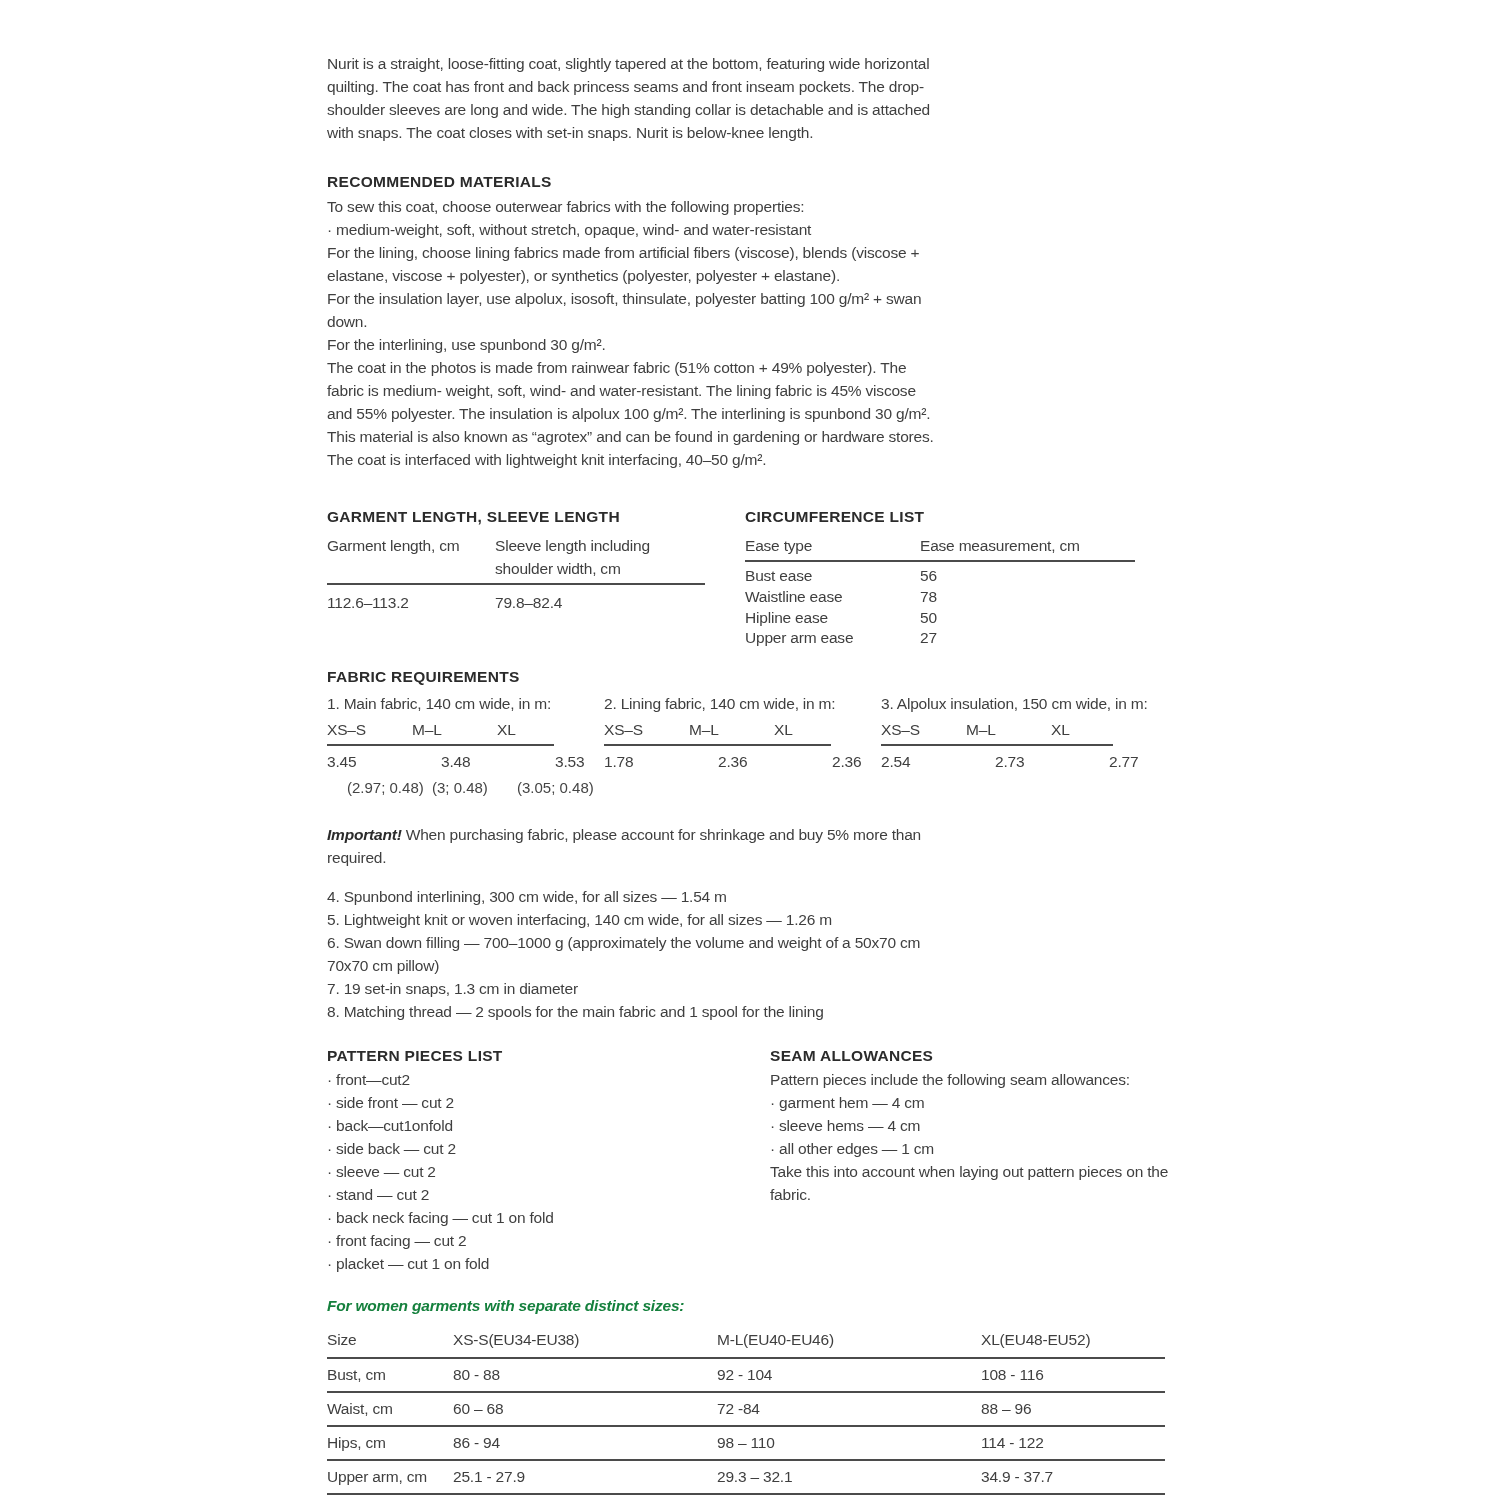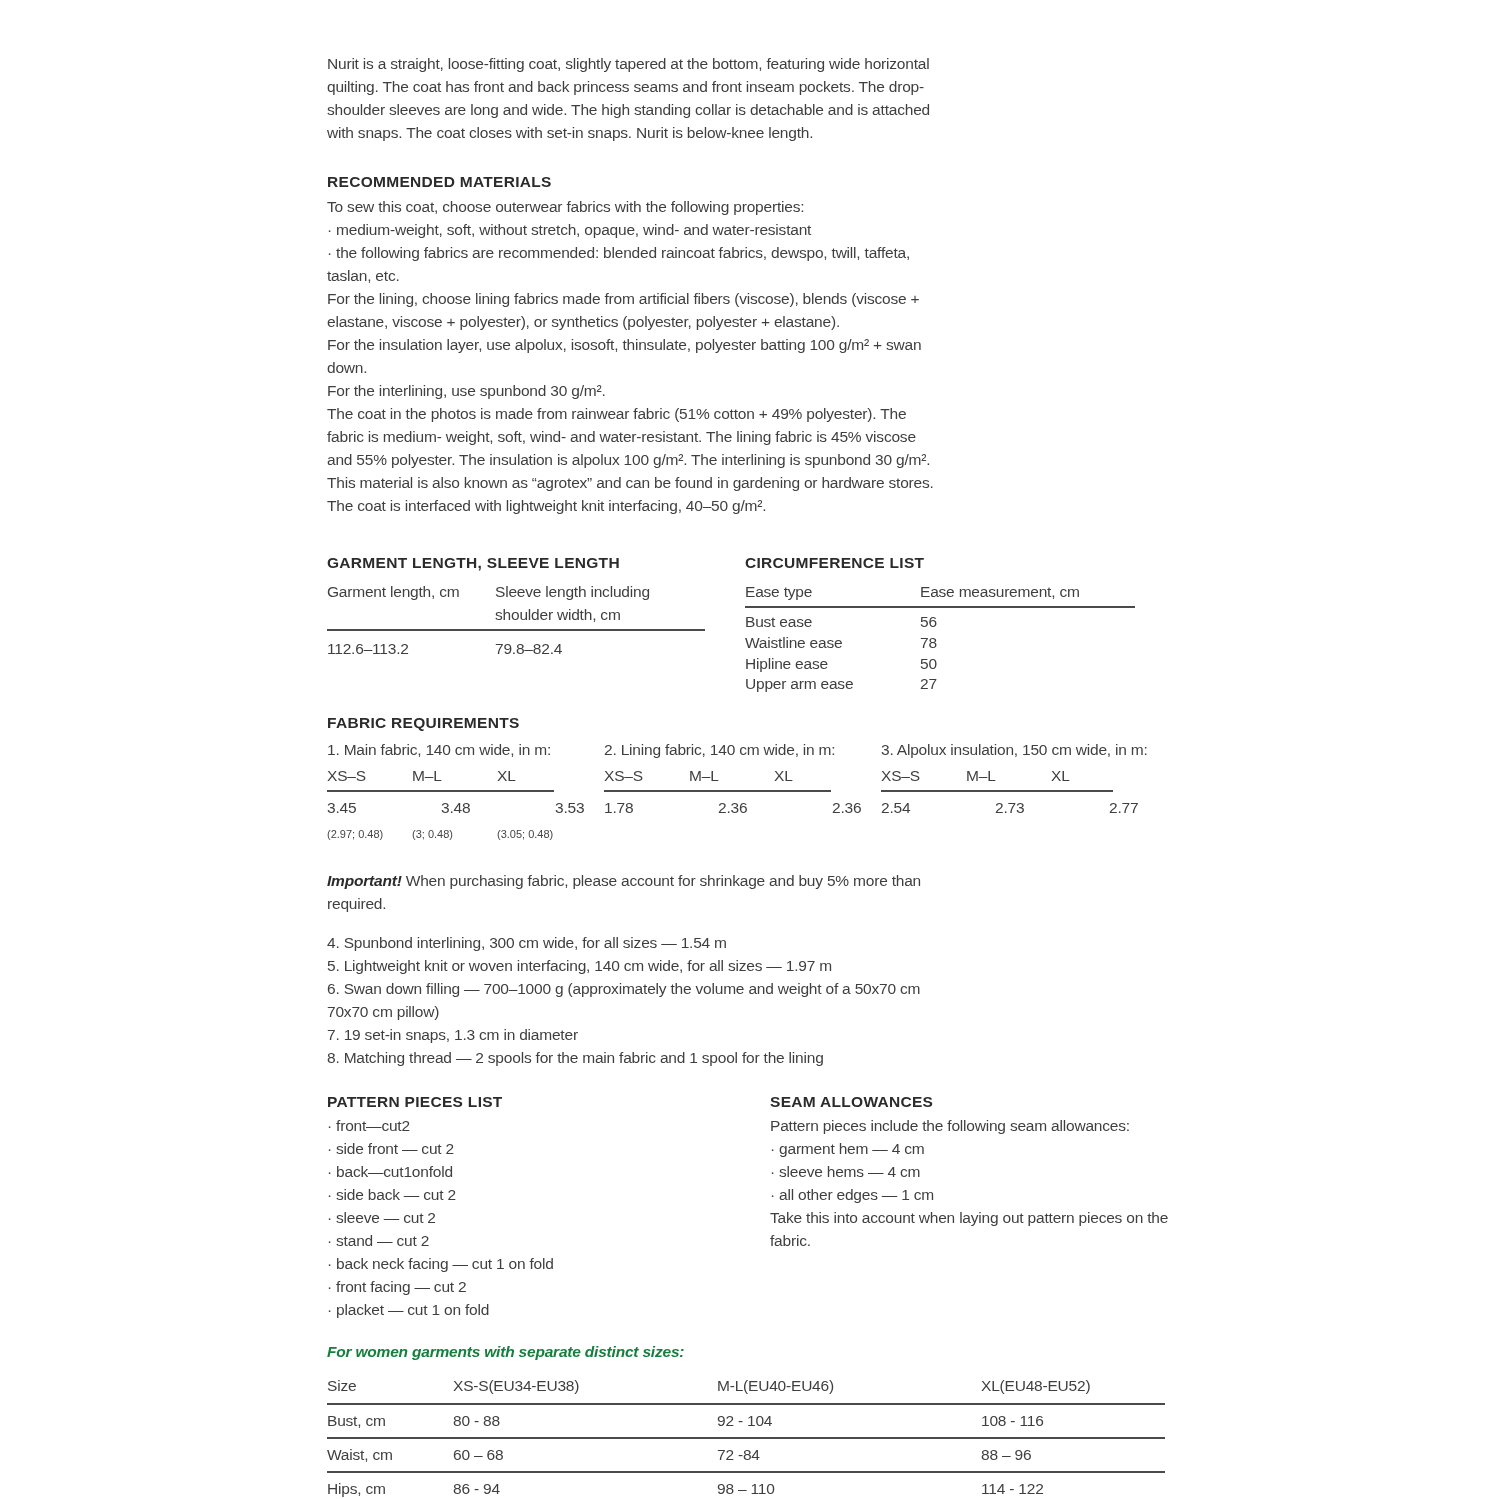--- a/index.html
+++ b/index.html
@@ -39,21 +39,21 @@
   .fabric { margin-bottom:28px; }
   .fab-groups { display:flex; margin-top:4px; }
   .fab-group { width:277px; flex:none; }
   .fab-group.g3 { width:290px; }
   .fab-title { white-space:nowrap; margin-bottom:3px; }
   .fab-cols { display:flex; }
   .fab-cell { width:85px; flex:none; }
   .fab-rule { width:227px; }
   .g3 .fab-rule { width:232px; }
   .fab-vals { display:flex; margin-top:2px;gap:29px; }
-  .fab-notes { display:flex; font-size:11px; letter-spacing:0; line-height:14px; margin-top:8px; color:#454545; }
+  .fab-notes { display:flex; font-size:15px; letter-spacing:0; line-height:14px; margin-top:8px; color:#454545;margin-left:20px; }
   .important { margin-bottom:16px; }
   .bi { font-weight:bold; font-style:italic; color:#2b2b2b; }
   .notions { margin-bottom:21px; }
   .two-col { display:flex; margin-bottom:19px; }
   .pieces-col { width:443px; flex:none; }
   .seam-col { width:400px; flex:none; }
   .seam-col .sec-title, .pieces-col .sec-title { margin-bottom:1px; }
   .size-caption { font-weight:bold; font-style:italic; color:#15803d; margin-bottom:9px; }
   .size-table { width:838px; }
   .size-row { display:grid; grid-template-columns:126px 264px 264px 1fr; align-items:end; padding:2px 0 3px; }
@@ -65,21 +65,20 @@
 <body>
 
 <div class="page">
 
   <p class="intro">Nurit is a straight, loose-fitting coat, slightly tapered at the bottom, featuring wide horizontal quilting. The coat has front and back princess seams and front inseam pockets. The drop-shoulder sleeves are long and wide. The high standing collar is detachable and is attached with snaps. The coat closes with set-in snaps. Nurit is below-knee length.</p>
 
   <div class="materials">
     <div class="sec-title">RECOMMENDED MATERIALS</div>
     <p>To sew this coat, choose outerwear fabrics with the following properties:</p>
     <p>· medium-weight, soft, without stretch, opaque, wind- and water-resistant</p>
-    <p>· the following fabrics are recommended: blended raincoat fabrics, dewspo, twill, taffeta, taslan, etc.</p>
     <p>For the lining, choose lining fabrics made from artificial fibers (viscose), blends (viscose + elastane, viscose + polyester), or synthetics (polyester, polyester + elastane).</p>
     <p>For the insulation layer, use alpolux, isosoft, thinsulate, polyester batting 100 g/m² + swan down.</p>
     <p>For the interlining, use spunbond 30 g/m².</p>
     <p>The coat in the photos is made from rainwear fabric (51% cotton + 49% polyester). The fabric is medium- weight, soft, wind- and water-resistant. The lining fabric is 45% viscose and 55% polyester. The insulation is alpolux 100 g/m². The interlining is spunbond 30 g/m². This material is also known as “agrotex” and can be found in gardening or hardware stores. The coat is interfaced with lightweight knit interfacing, 40–50 g/m².</p>
   </div>
 
   <div class="tables-row">
     <div class="gl-block">
       <div class="sec-title">GARMENT LENGTH, SLEEVE LENGTH</div>
       <div class="gl-head">
@@ -168,21 +167,21 @@
           <div class="fab-cell">2.77</div>
         </div>
       </div>
     </div>
   </div>
 
   <p class="important"><span class="bi">Important!</span><span> When purchasing fabric, please account for shrinkage and buy 5% more than required.</span></p>
 
   <div class="notions">
     <p>4. Spunbond interlining, 300 cm wide, for all sizes — 1.54 m</p>
-    <p>5. Lightweight knit or woven interfacing, 140 cm wide, for all sizes — 1.97 m</p>
+    <p>5. Lightweight knit or woven interfacing, 140 cm wide, for all sizes — 1.26 m</p>
     <p>6. Swan down filling — 700–1000 g (approximately the volume and weight of a 50x70 cm 70x70 cm pillow)</p>
     <p>7. 19 set-in snaps, 1.3 cm in diameter</p>
     <p>8. Matching thread — 2 spools for the main fabric and 1 spool for the lining</p>
   </div>
 
   <div class="two-col">
     <div class="pieces-col">
       <div class="sec-title">PATTERN PIECES LIST</div>
       <p>· front—cut2</p>
       <p>· side front — cut 2</p>

